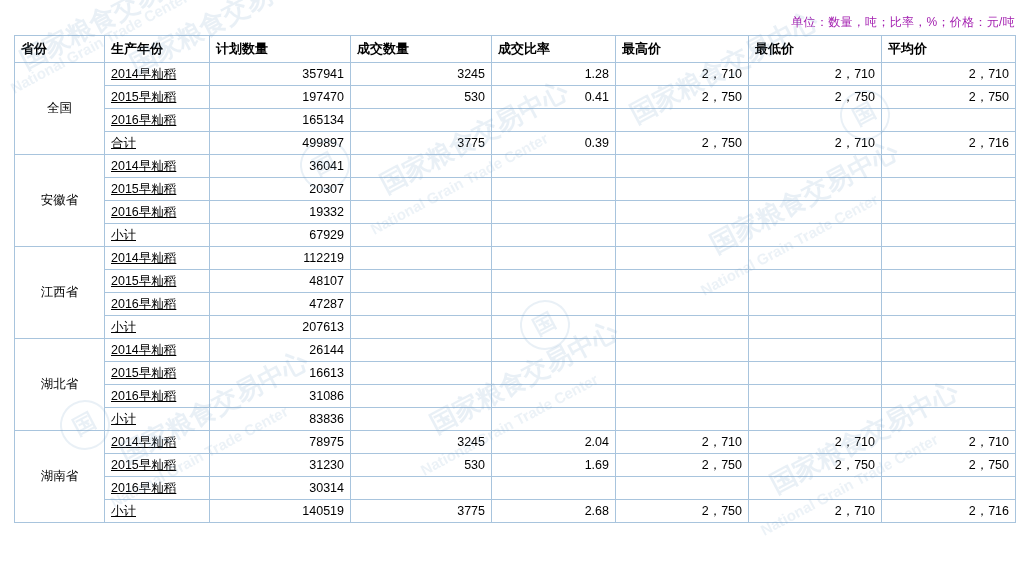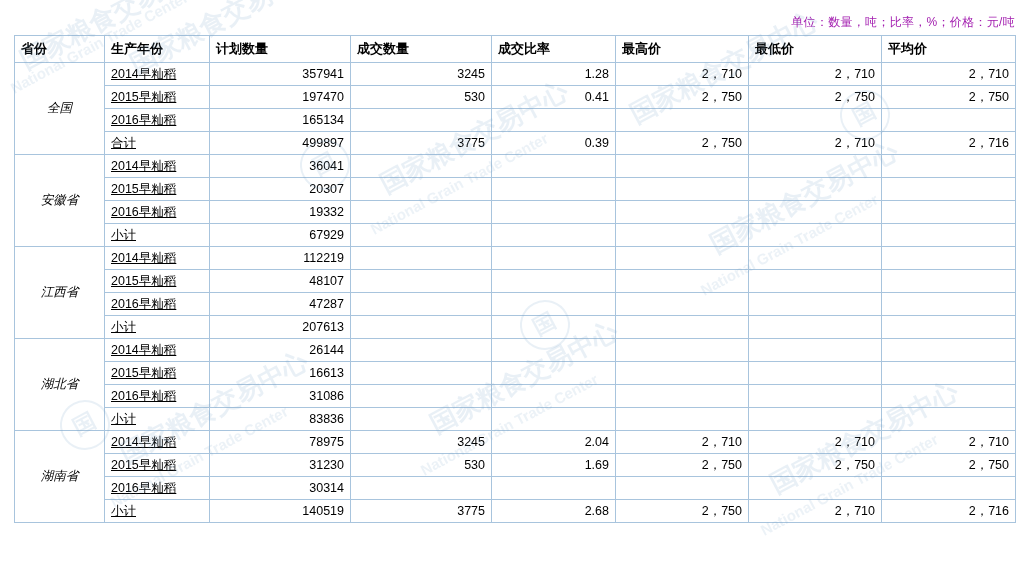--- a/index.html
+++ b/index.html
@@ -52,21 +52,20 @@
   table.data-table th {
     text-align: left;
     font-weight: bold;
     font-size: 13px;
     height: 27px;
   }
   td.prov {
     text-align: center;
     font-weight: bold;
     font-size: 13px;
-    font-style: italic;
   }
   td.year {
     text-align: left;
     font-weight: bold;
     font-size: 12.5px;
     text-decoration: underline;
   }
   td.num {
     text-align: right;
     font-weight: bold;

